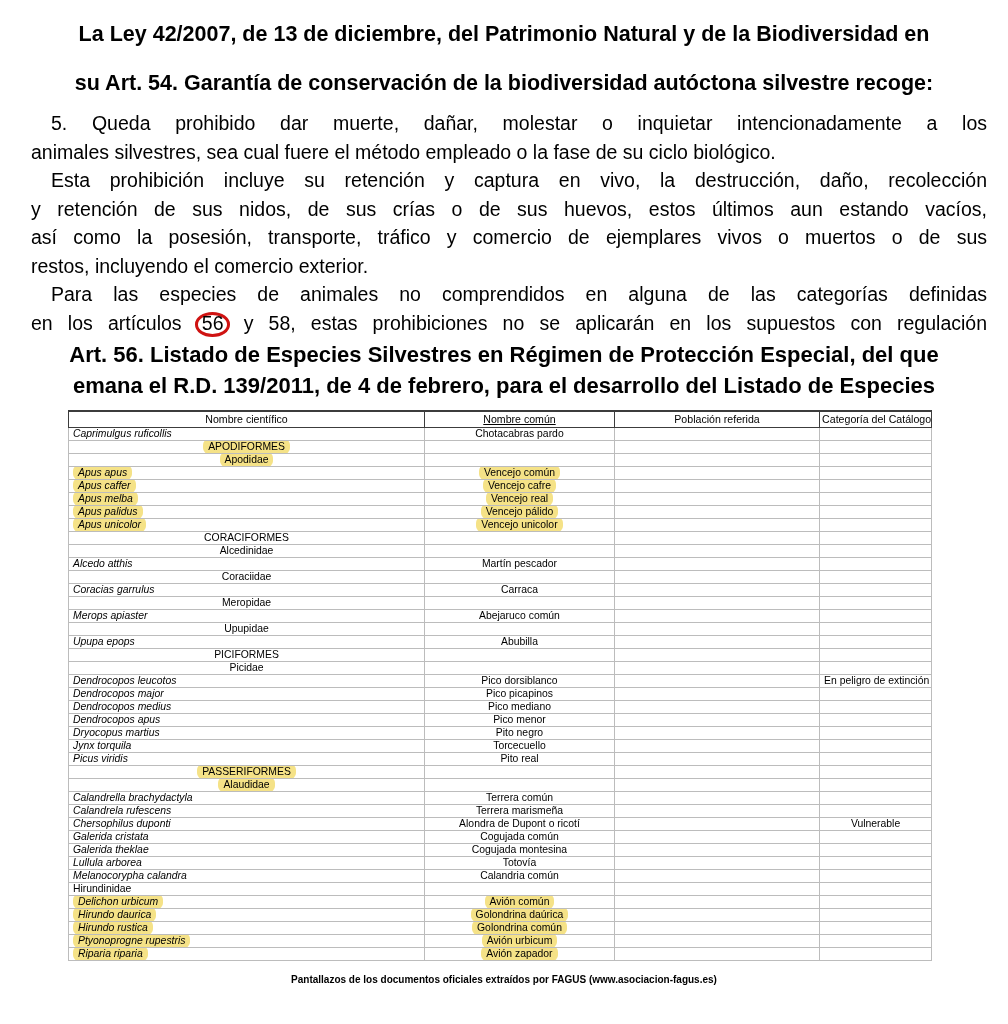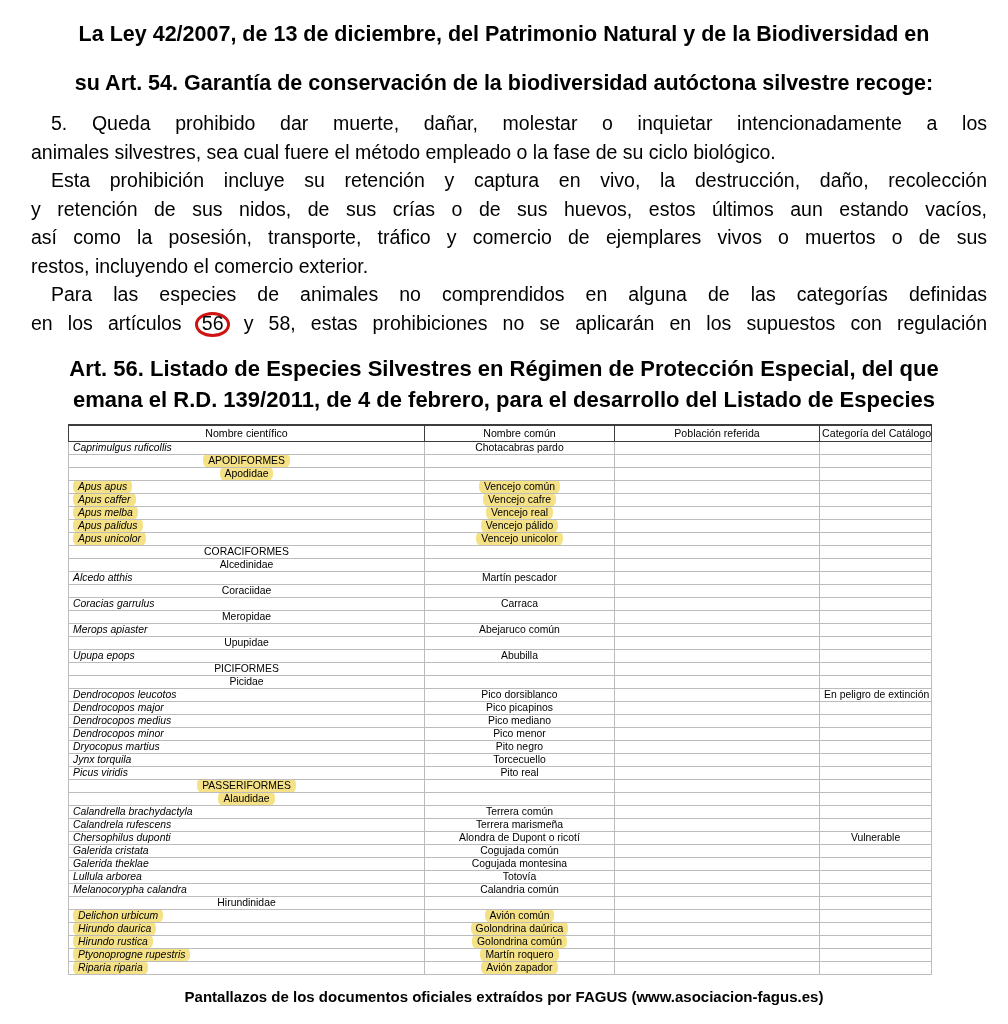--- a/index.html
+++ b/index.html
@@ -20,45 +20,45 @@
     margin:11px 21px 0 31px;font-size:19.5px;line-height:28.5px;
   }
   .bline{text-align:justify;}
   .bline.fill{text-align-last:justify;}
   .bline.indent{padding-left:20px;}
   .circ{
     display:inline-block;border:3px solid var(--red);border-radius:50%;
     padding:0 4px 2px 4px;margin:-3px -2px;line-height:17px;vertical-align:baseline;
   }
   .h2{
-    margin:16px 4px 0;text-align:center;font-weight:bold;
+    margin:2px 4px 0;text-align:center;font-weight:bold;
     font-size:22px;line-height:31px;
   }
   .h2 div{white-space:nowrap;}
   table.species{
     margin:9px 0 0 68px;width:864px;border-collapse:collapse;table-layout:fixed;
     border:1px solid #14b8a6;
   }
   table.species th{
     font-weight:normal;font-size:10.6px;text-align:center;height:16px;
     border:1.5px solid var(--dark);border-top-width:2.5px;padding:0 2px;
     white-space:nowrap;overflow:hidden;
   }
   table.species td{
     height:12.8px;font-size:10.4px;line-height:12px;padding:0 4px;
     border:1px solid var(--grid);white-space:nowrap;overflow:hidden;
   }
   td.c1.sp{font-style:italic;text-align:left;}
   td.c1.tx{text-align:center;}
-  td.c1.txl{text-align:center;}
+  td.c1.txl{text-align:left;}
   td.c2,td.c3,td.c4{text-align:center;}
   .hl{background:var(--hl);border-radius:6px;padding:2px 5px;}
-  .w1{width:347px;} .w2{width:185px;} .w3{width:200px;} .w4{width:109px;margin-top:7px;}
+  .w1{width:347px;} .w2{width:185px;text-decoration:underline;} .w3{width:200px;} .w4{width:109px;margin-top:7px;}
   .caption{
-    margin-top:13px;text-align:center;font-weight:bold;font-size:15px;white-space:nowrap;
+    margin-top:13px;text-align:center;font-weight:bold;font-size:10px;white-space:nowrap;
   }
 </style>
 </head>
 <body>
 
 <div class="page">
 
   <div class="doc-title">
     <div>La Ley 42/2007, de 13 de diciembre, del Patrimonio Natural y de la Biodiversidad en</div>
     <div>su Art. 54. Garantía de conservación de la biodiversidad autóctona silvestre recoge:</div>
@@ -222,21 +222,21 @@
           <td class="c3"></td>
           <td class="c4"></td>
         </tr>
         <tr>
           <td class="c1 sp"><span>Dendrocopos medius</span></td>
           <td class="c2"><span>Pico mediano</span></td>
           <td class="c3"></td>
           <td class="c4"></td>
         </tr>
         <tr>
-          <td class="c1 sp"><span>Dendrocopos minor</span></td>
+          <td class="c1 sp"><span>Dendrocopos apus</span></td>
           <td class="c2"><span>Pico menor</span></td>
           <td class="c3"></td>
           <td class="c4"></td>
         </tr>
         <tr>
           <td class="c1 sp"><span>Dryocopus martius</span></td>
           <td class="c2"><span>Pito negro</span></td>
           <td class="c3"></td>
           <td class="c4"></td>
         </tr>
@@ -325,21 +325,21 @@
           <td class="c4"></td>
         </tr>
         <tr>
           <td class="c1 sp"><span class="hl">Hirundo rustica</span></td>
           <td class="c2"><span class="hl">Golondrina común</span></td>
           <td class="c3"></td>
           <td class="c4"></td>
         </tr>
         <tr>
           <td class="c1 sp"><span class="hl">Ptyonoprogne rupestris</span></td>
-          <td class="c2"><span class="hl">Martín roquero</span></td>
+          <td class="c2"><span class="hl">Avión urbicum</span></td>
           <td class="c3"></td>
           <td class="c4"></td>
         </tr>
         <tr>
           <td class="c1 sp"><span class="hl">Riparia riparia</span></td>
           <td class="c2"><span class="hl">Avión zapador</span></td>
           <td class="c3"></td>
           <td class="c4"></td>
         </tr>
       </tbody>

